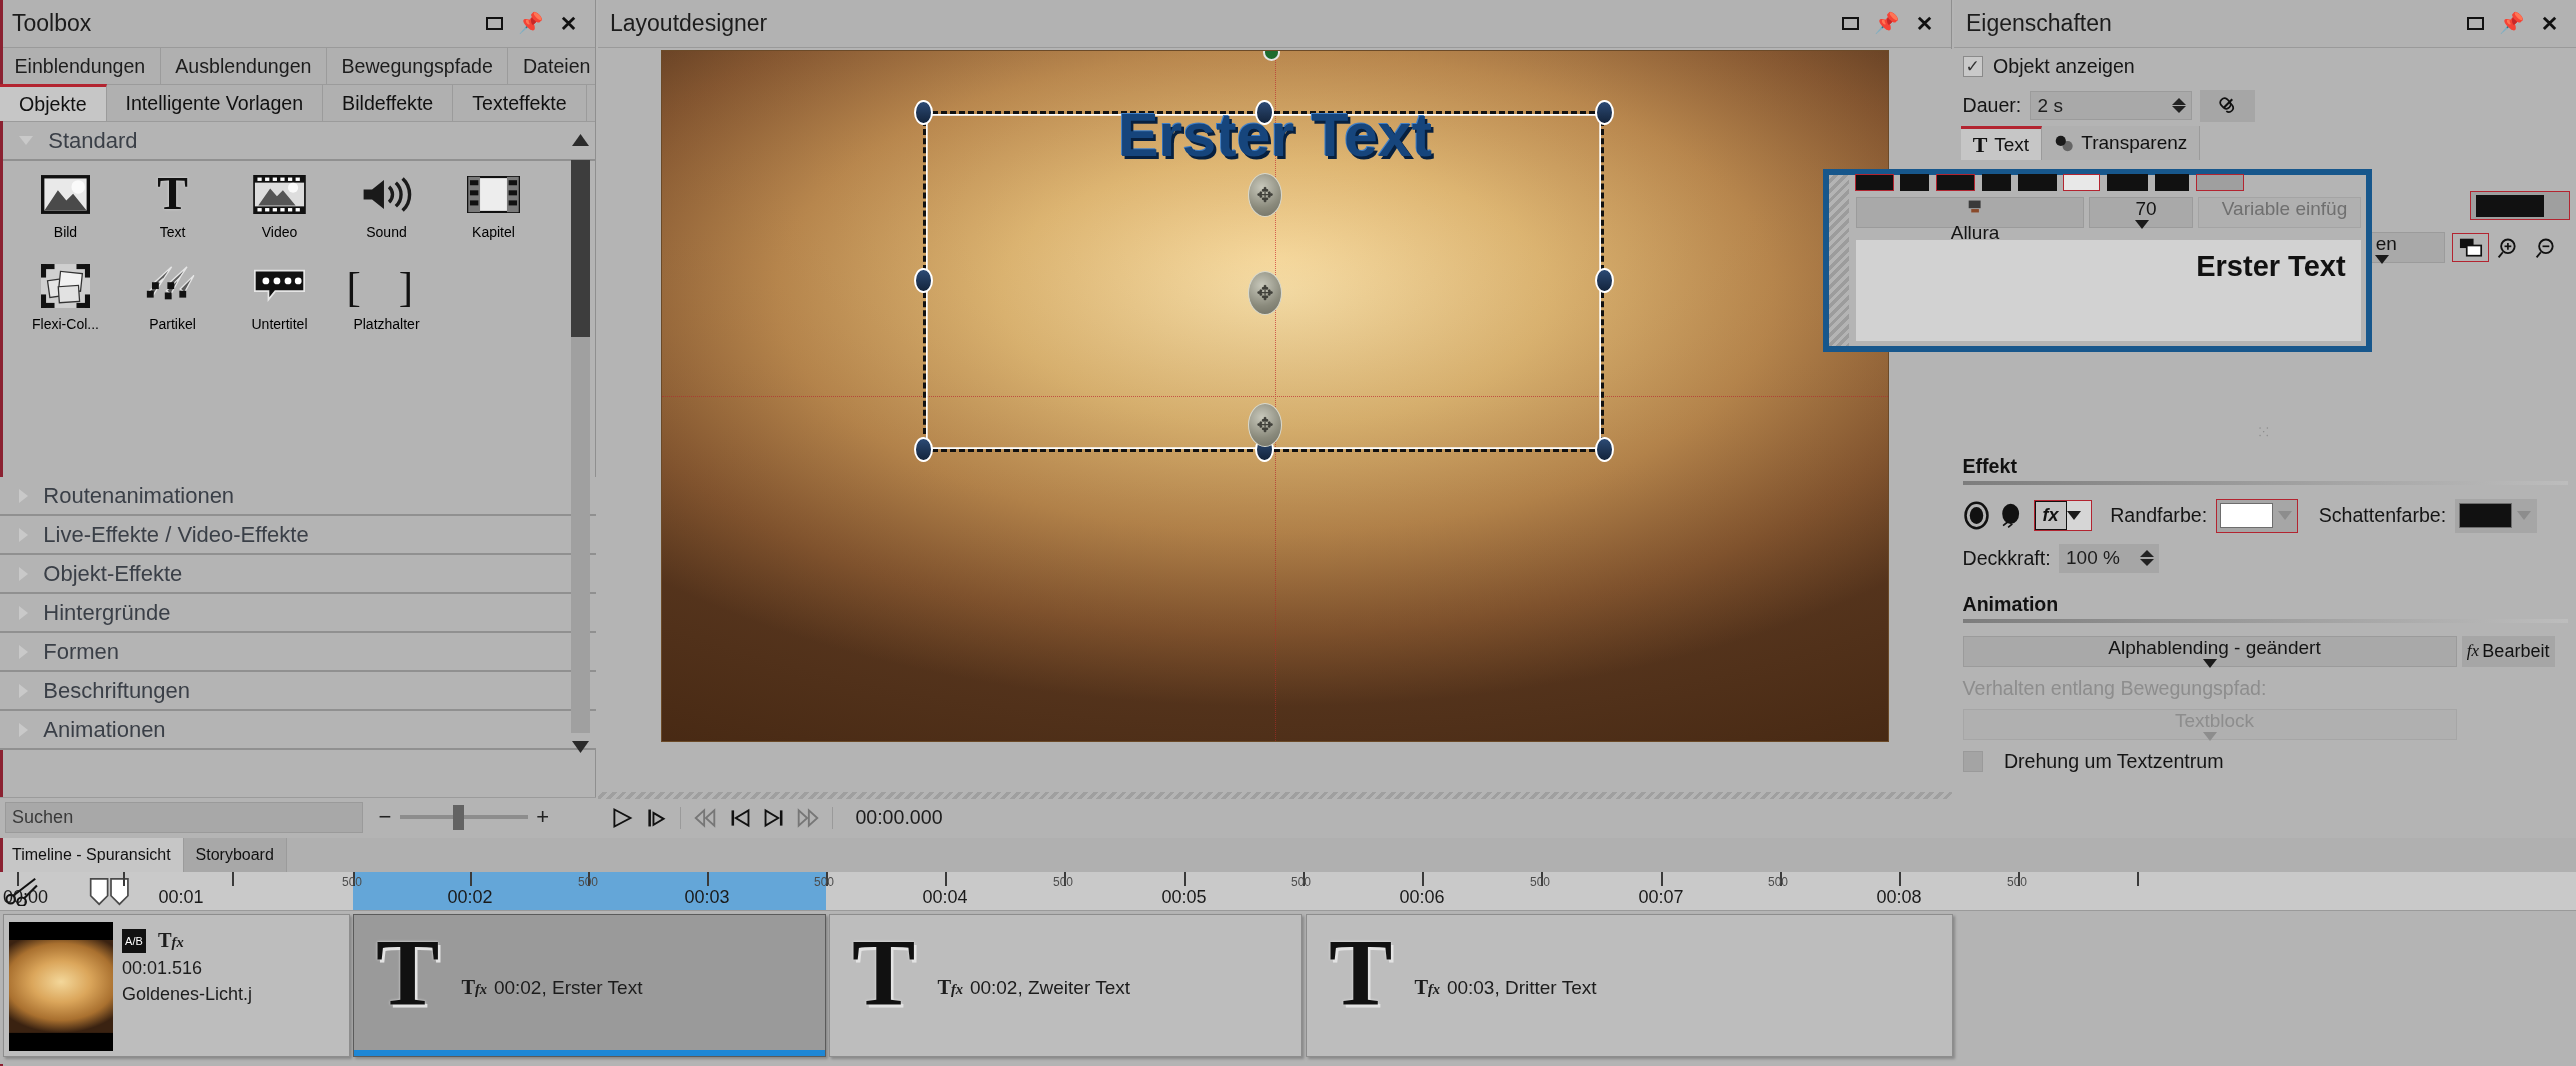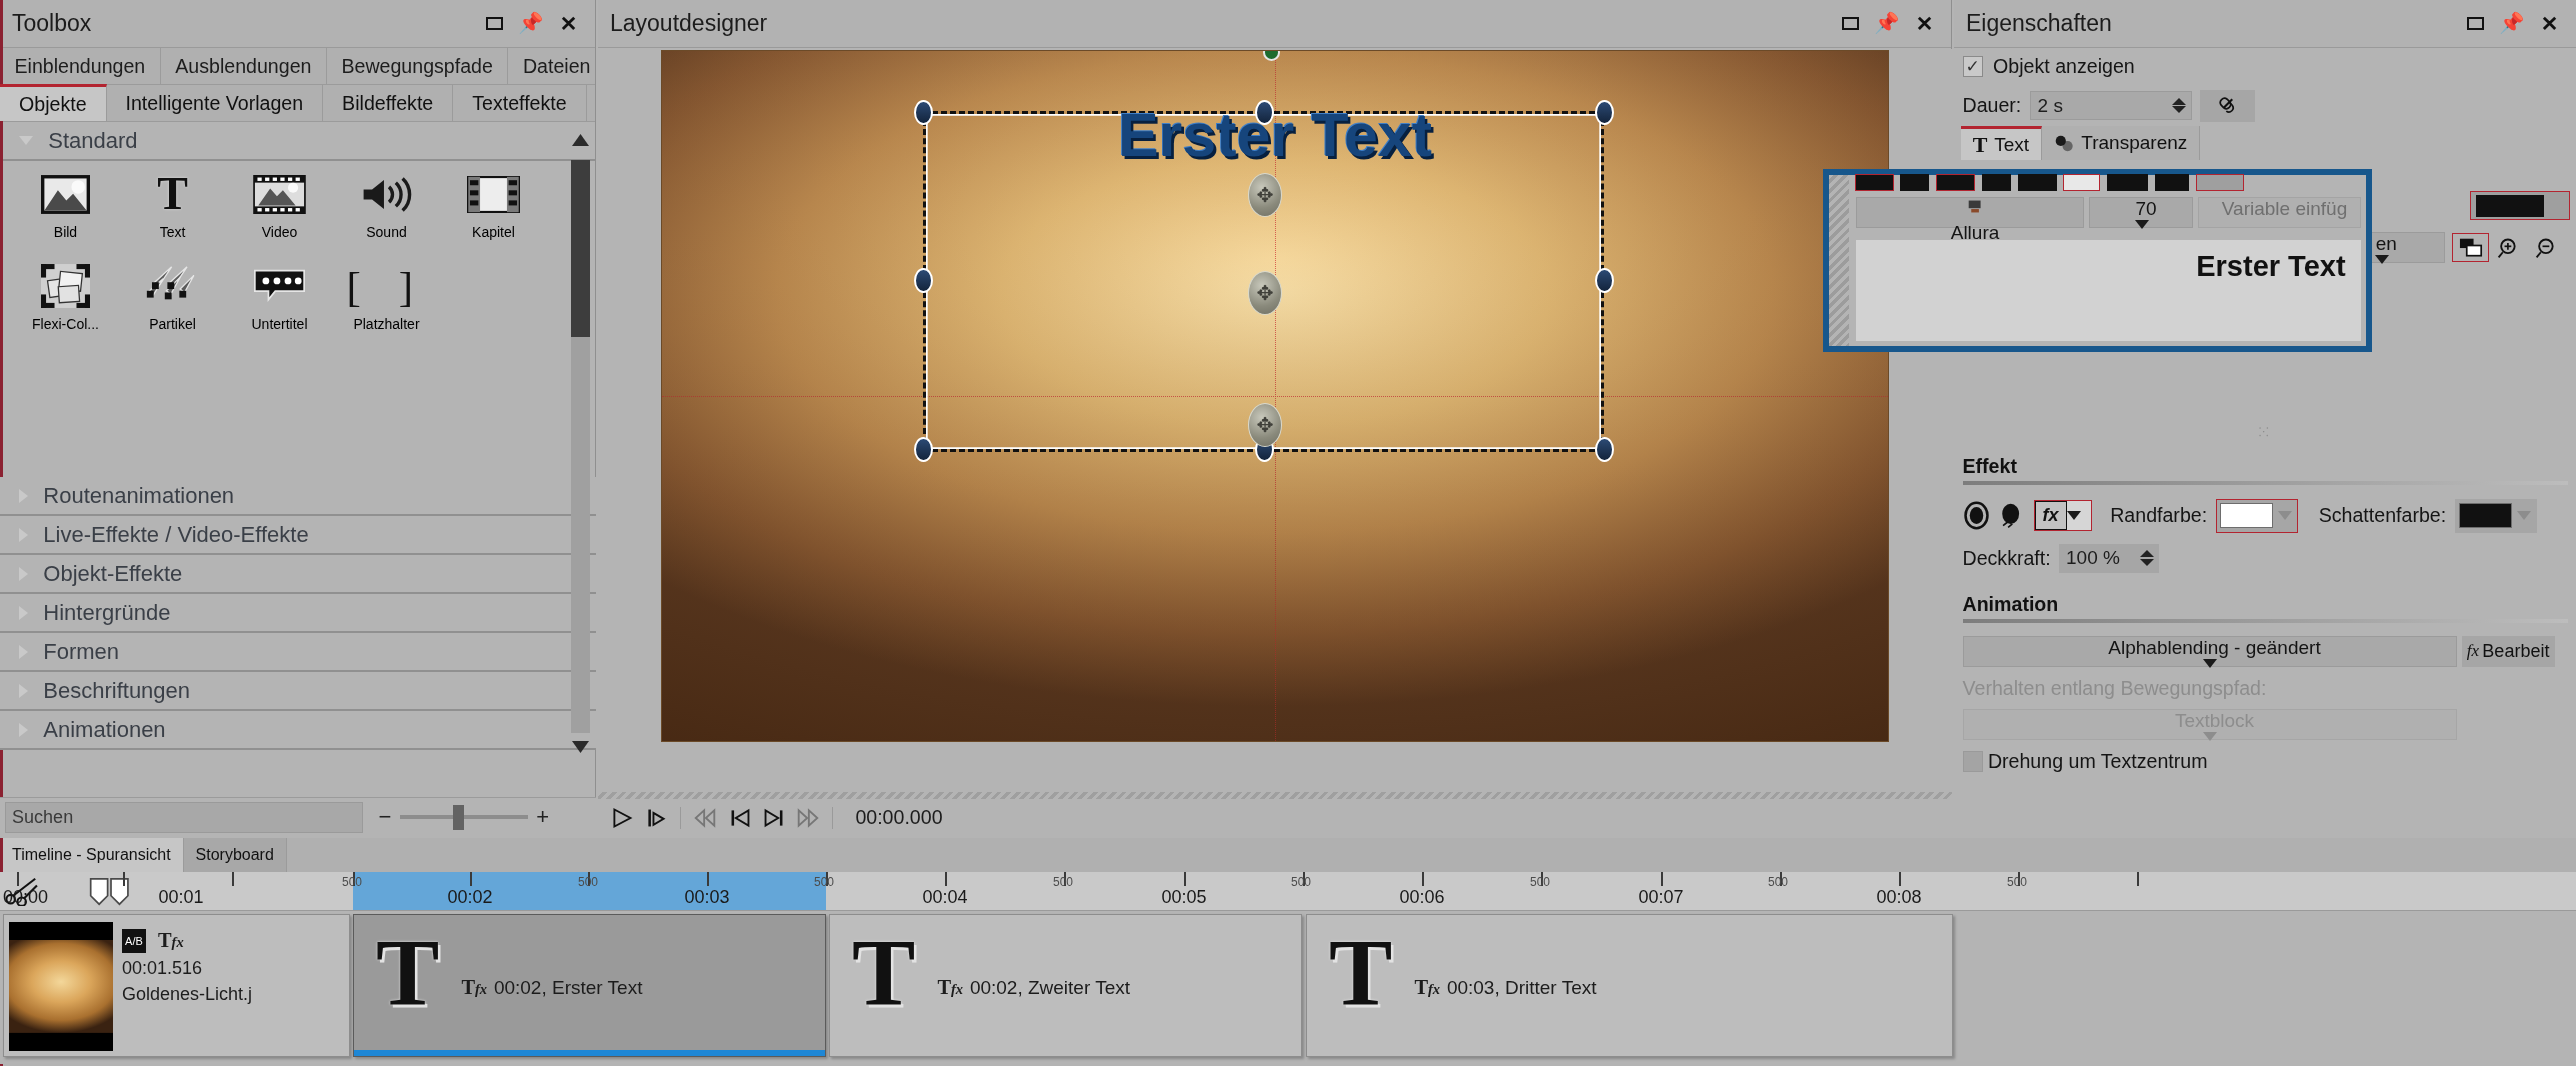--- a/index.html
+++ b/index.html
@@ -779,21 +779,21 @@
       </div>
       <div class="row" style="height:32px;">
         <span class="lbl" style="color:#8d8d8d;">Verhalten entlang Bewegungspfad:</span>
       </div>
       <div class="row" style="height:39px;">
         <span class="combo disabled" style="width:494px;">
           <span class="cv">Textblock</span>
           <span class="caret dim"></span>
         </span>
       </div>
-      <div class="row" style="height:36px;gap:5px;">
+      <div class="row" style="height:36px;gap:21px;">
         <span class="chk empty"></span>
         <span class="lbl">Drehung um Textzentrum</span>
       </div>
     </div>
   </div>
 
   <div id="fontdlg">
     <div class="inner">
       <div class="gripcol"></div>
 

